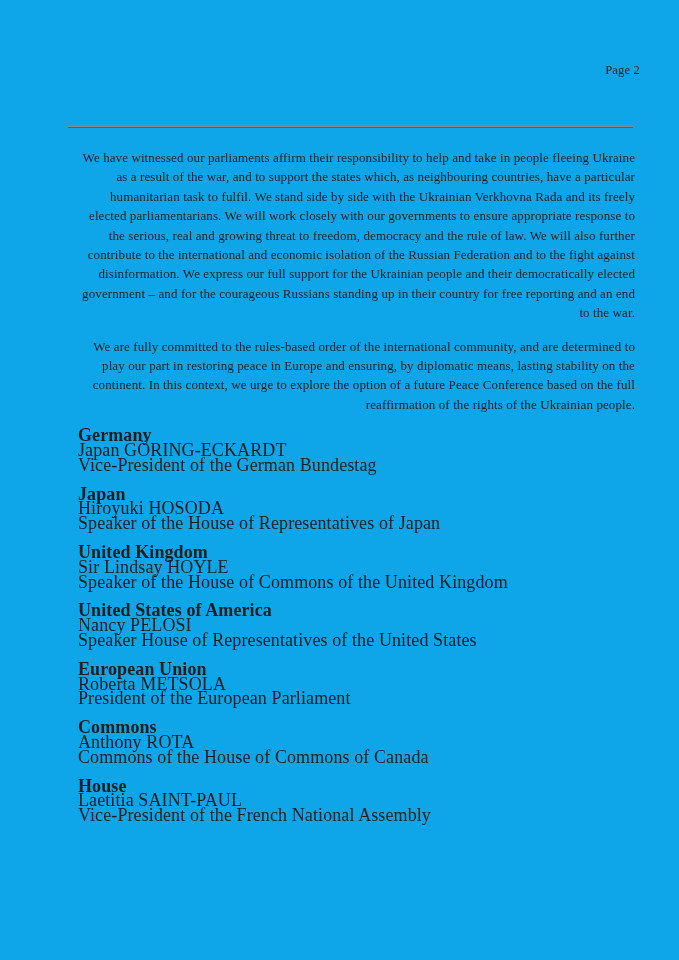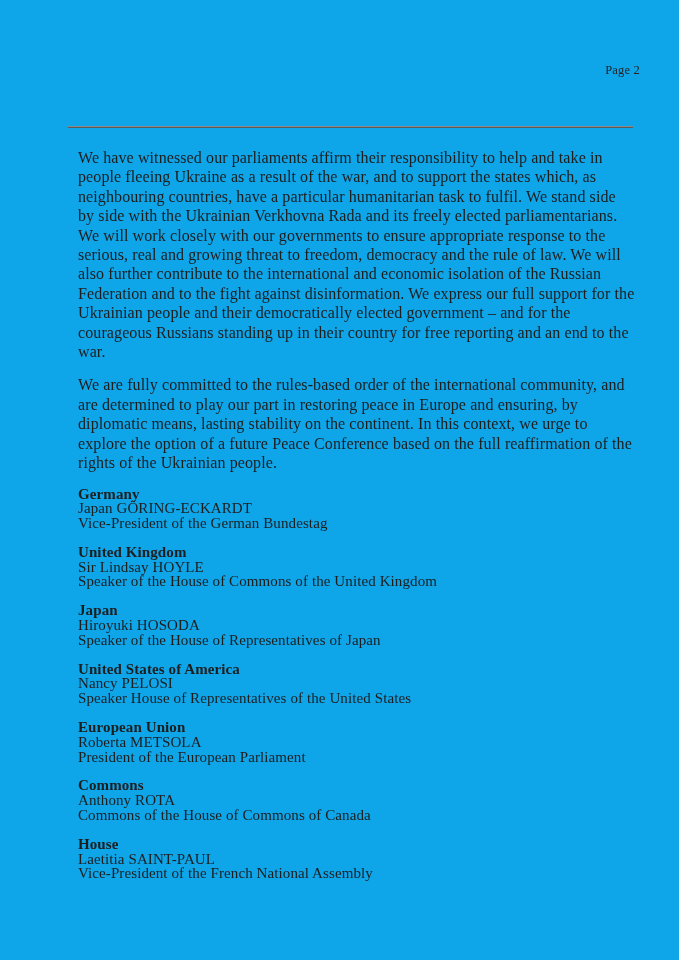--- a/index.html
+++ b/index.html
@@ -35,31 +35,31 @@
     box-sizing: border-box;
   }
   .content {
     position: absolute;
     top: 148px;
     left: 78px;
     width: 557px;
   }
   .content p.body-para {
     margin: 0 0 14px 0;
-    font-size: 16px;
+    font-size: 13px;
     line-height: 19.4px;
     letter-spacing: 0.1px;
-    text-align: left;
+    text-align: right;
   }
   .signatories {
     margin-top: 4px;
   }
   .signatory {
     margin-bottom: 14px;
-    font-size: 15px;
+    font-size: 18px;
     line-height: 14.8px;
     letter-spacing: 0.1px;
     font-family: Liberation Serif, serif;
   }
   .signatory .country {
     font-weight: bold;
   }
 </style>
 </head>
 <body>
@@ -79,29 +79,29 @@
     <div class="signatories">
 
       <div class="signatory">
         <div class="country">Germany</div>
         <div class="name">Japan GÖRING-ECKARDT</div>
         <div class="title">Vice-President of the German Bundestag</div>
       </div>
 
 
       <div class="signatory">
+        <div class="country">Japan</div>
+        <div class="name">Hiroyuki HOSODA</div>
+        <div class="title">Speaker of the House of Representatives of Japan</div>
+      </div>
+
+      <div class="signatory">
         <div class="country">United Kingdom</div>
         <div class="name">Sir Lindsay HOYLE</div>
         <div class="title">Speaker of the House of Commons of the United Kingdom</div>
-      </div>
-
-      <div class="signatory">
-        <div class="country">Japan</div>
-        <div class="name">Hiroyuki HOSODA</div>
-        <div class="title">Speaker of the House of Representatives of Japan</div>
       </div>
 
       <div class="signatory">
         <div class="country">United States of America</div>
         <div class="name">Nancy PELOSI</div>
         <div class="title">Speaker House of Representatives of the United States</div>
       </div>
 
       <div class="signatory">
         <div class="country">European Union</div>

